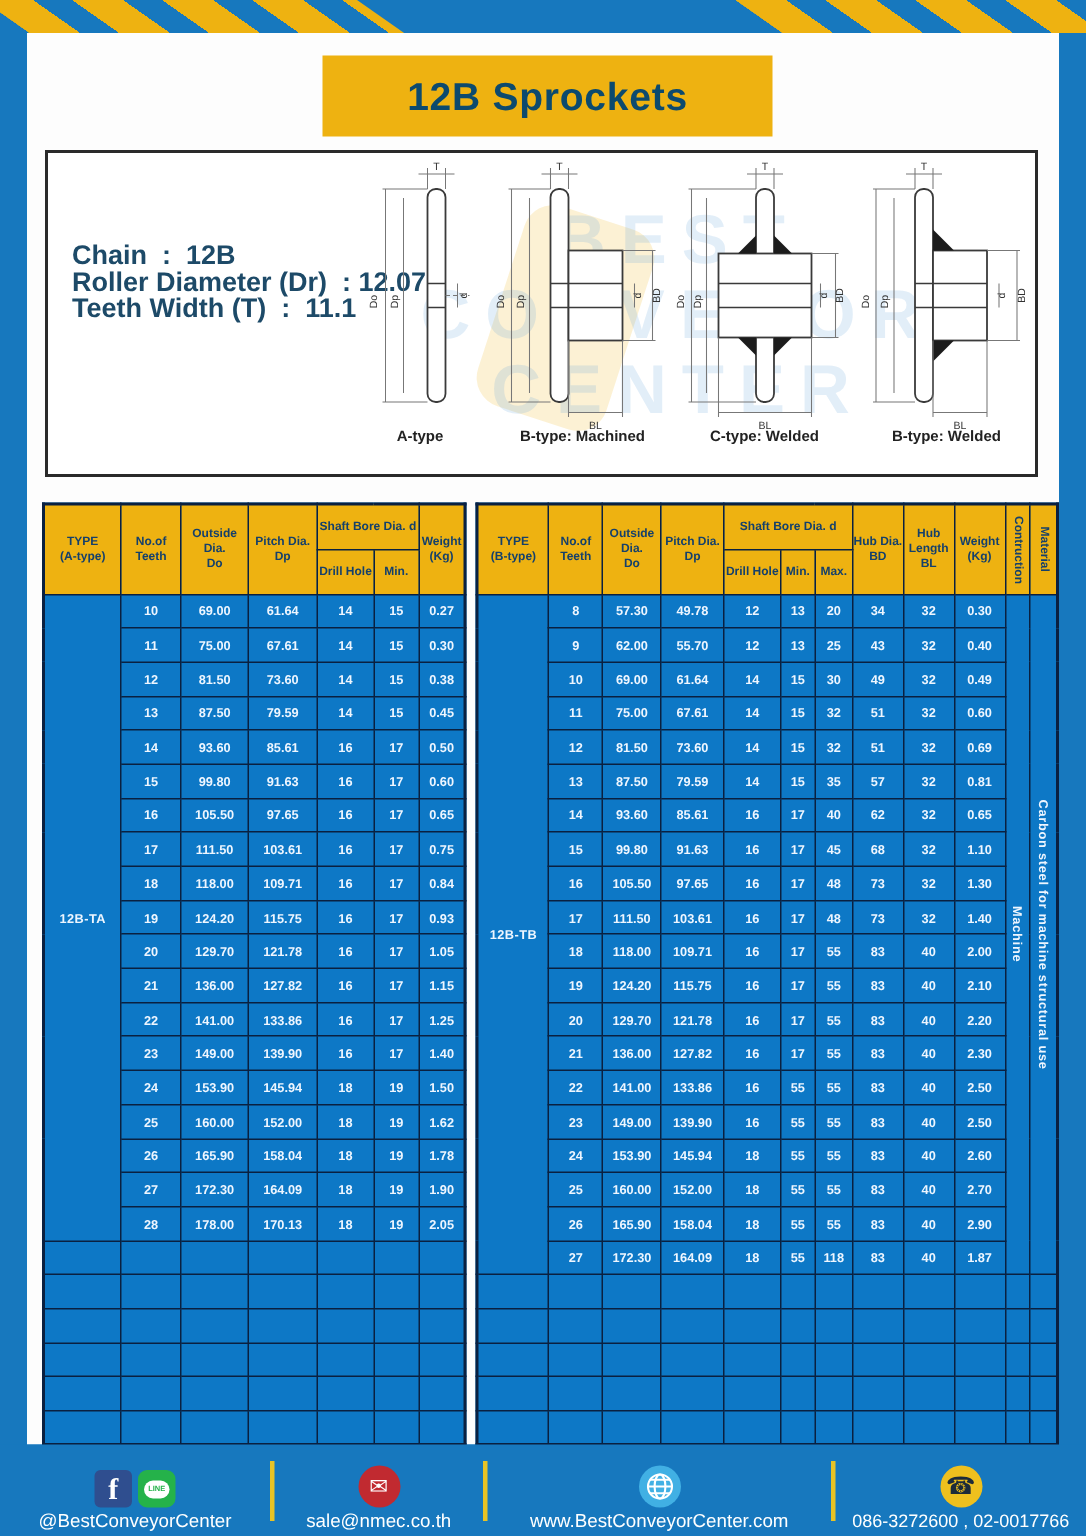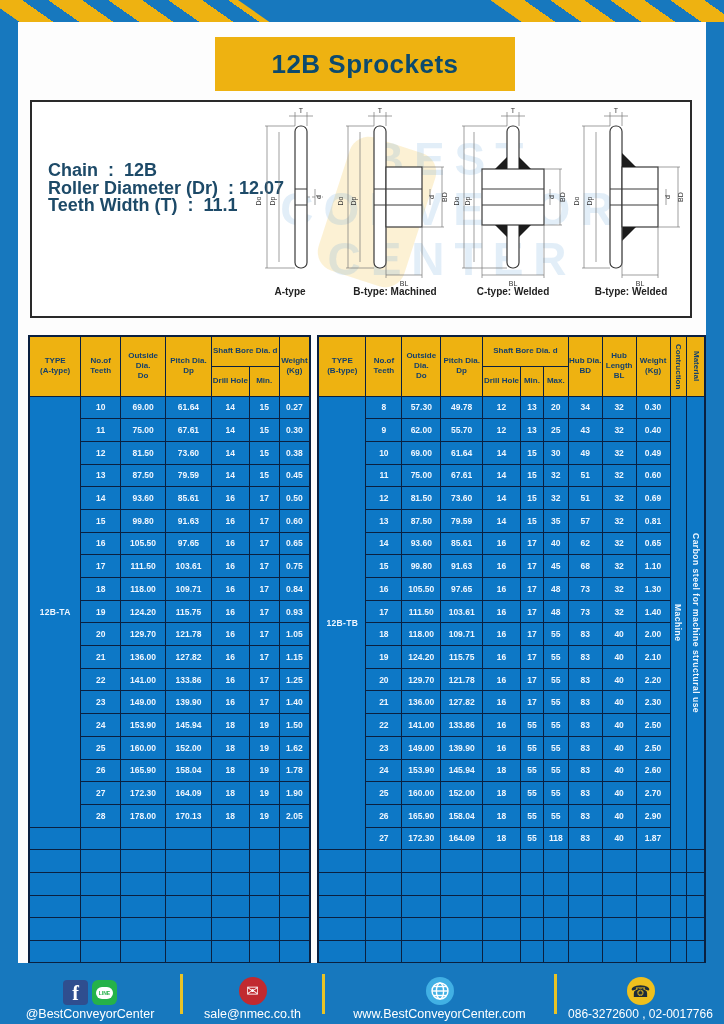--- a/index.html
+++ b/index.html
@@ -21,21 +21,21 @@
   .spec-box{position:absolute;left:12px;top:78px;width:662px;height:218px;background:#fff;
             border:2px solid #2a2a2a;overflow:hidden;}
   .watermark{position:absolute;left:190px;top:18px;width:460px;height:180px;display:flex;flex-direction:column;
              align-items:center;justify-content:center;z-index:0;pointer-events:none;}
   .watermark span{font-size:46px;font-weight:bold;letter-spacing:10px;color:rgba(110,170,220,.20);line-height:1.08;}
   .watermark-star{position:absolute;left:300px;top:40px;width:90px;height:140px;background:rgba(238,178,17,.18);
                   border-radius:20px;transform:rotate(18deg);z-index:0;}
   .spec-lines{position:absolute;left:16px;top:60px;z-index:1;}
   .spec-lines div{font-size:18px;font-weight:bold;color:#1d4a68;line-height:17.5px;white-space:pre;}
   .diagrams{position:absolute;left:202px;top:4px;width:456px;height:210px;display:flex;z-index:1;
-            justify-content:flex-end;}
+            justify-content:space-between;}
   .diagram{display:flex;flex-direction:column;align-items:center;}
   .diagram svg{display:block;}
   .diagram .caption{font-size:10px;color:#222;font-weight:bold;margin-top:-2px;}
   .dimtxt{font-size:7px;fill:#333;font-family:"Liberation Sans",sans-serif;}
   .dimline{stroke:#777;stroke-width:.7;}
   .shape{fill:#fff;stroke:#3a3a3a;stroke-width:1.2;}
   .weld{fill:#1c1c1c;stroke:none;}
   
   .tables-wrap{position:absolute;left:10px;top:313px;display:flex;gap:6px;}
   table.spk{border-collapse:collapse;table-layout:fixed;background:#0d78c6;border:2px solid #0a2040;}

